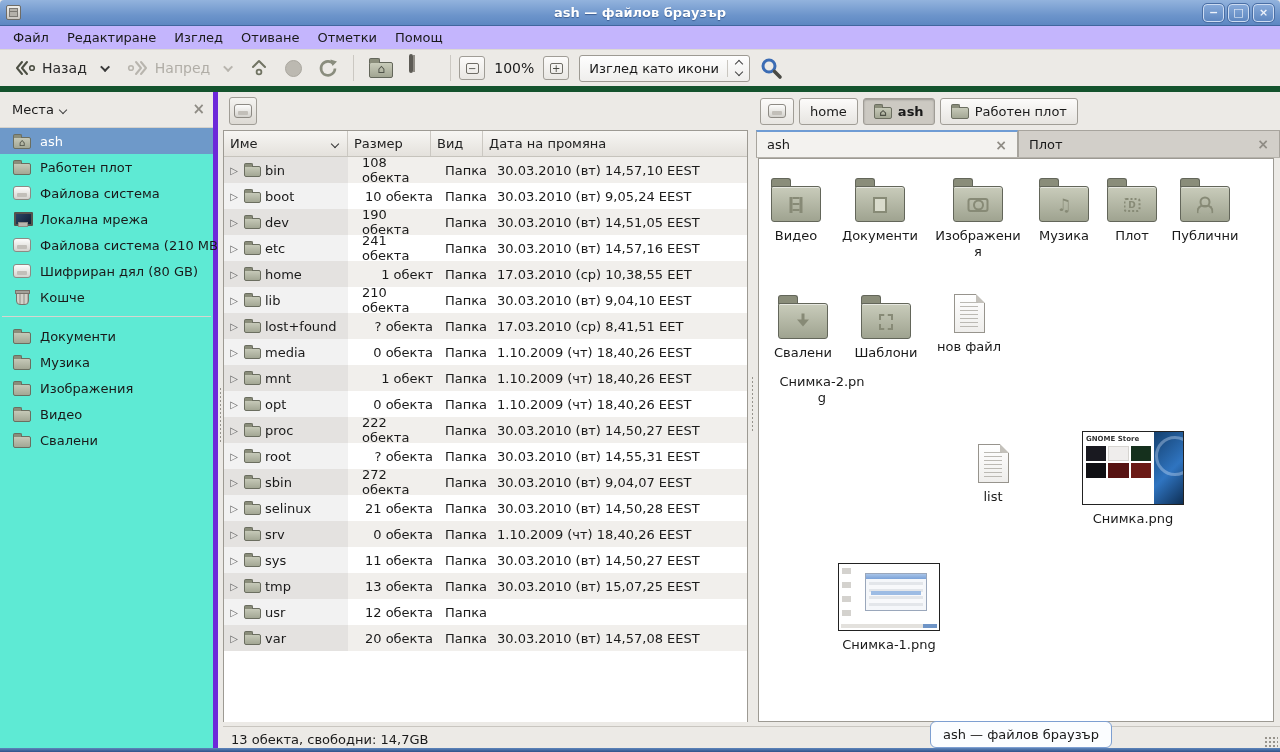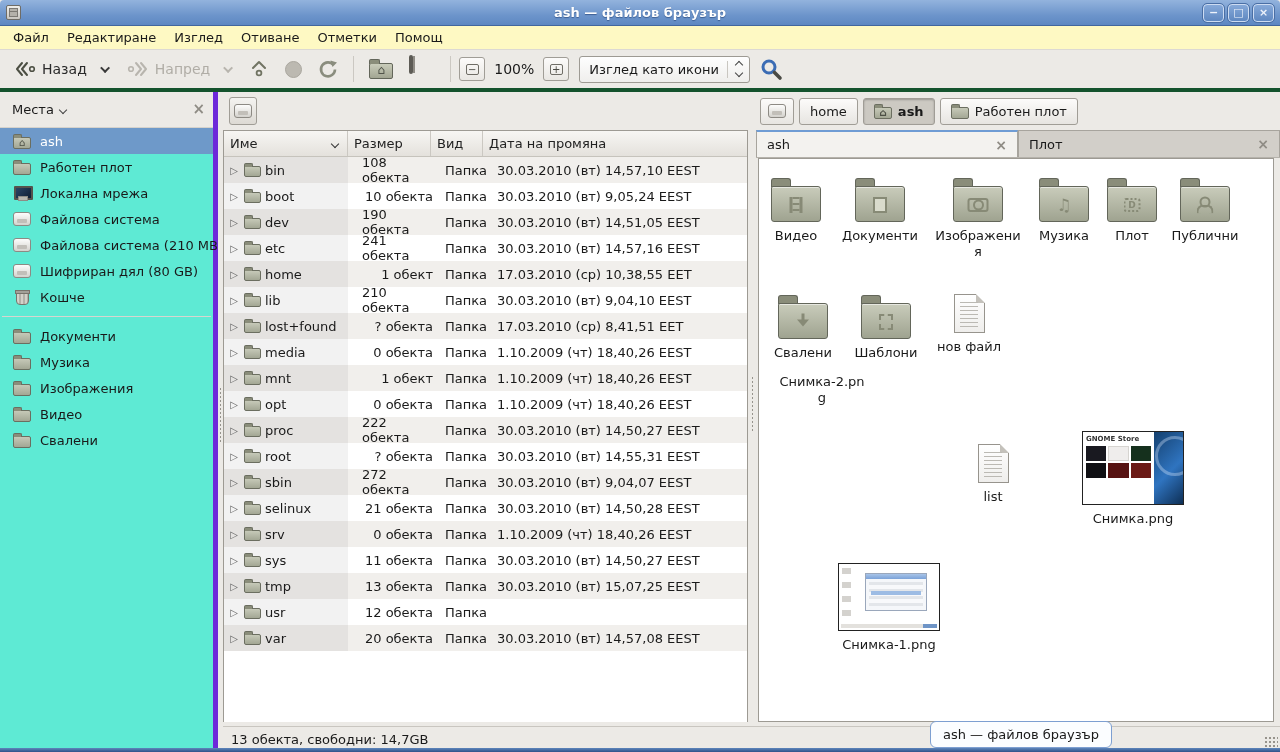--- a/index.html
+++ b/index.html
@@ -12,26 +12,26 @@
     display:flex; align-items:center; padding:0 6px; border-radius:4px 4px 0 0; }
   .win-ic { width:15px; height:15px; background:linear-gradient(#efeeea,#c8c5bf); border:1px solid #6f6c66; border-radius:2px; position:relative; }
   .win-ic::before, .win-ic::after { content:""; position:absolute; left:2px; right:2px; height:4px; background:#b4b1aa; border:1px solid #7c7973; }
   .win-ic::before { top:2px; } .win-ic::after { bottom:2px; }
   .title { position:absolute; left:0; right:0; text-align:center; color:#fff; font-weight:bold; text-shadow:0 1px 1px #3c5e92; }
   .winbtns { margin-left:auto; display:flex; gap:4px; z-index:2; }
   .wbtn { width:21px; height:18px; border:1px solid #cddcf2; outline:1px solid #4a6fa5; border-radius:4px;
     background:linear-gradient(#86a9d9,#5f88c1); color:#eef3fb; font-size:11px; line-height:16px; text-align:center; font-weight:bold; }
 
   
-  .menubar { position:absolute; left:0; top:26px; right:0; height:24px; background:#fef9c3; border-bottom:1px solid #dcd9d3;
+  .menubar { position:absolute; left:0; top:26px; right:0; height:24px; background:#c4b5fd; border-bottom:1px solid #dcd9d3;
     display:flex; align-items:center; padding:0 4px; }
   .menu-item { padding:3px 9px; }
 
   
-  .toolbar { position:absolute; left:0; top:50px; right:0; height:42px; background:#eceae6; border-bottom:4px solid #14532d;
+  .toolbar { position:absolute; left:0; top:50px; right:0; height:42px; background:#eceae6; border-bottom:6px solid #14532d;
     display:flex; align-items:center; padding:0 6px; gap:2px; }
   .tbtn { display:flex; align-items:center; gap:5px; padding:5px 7px; border-radius:3px; }
   .tlabel { font-size:14px; color:#2a2a2a; }
   .tlabel.dis { color:#b0ada6; }
   .chev { width:7px; height:7px; border-left:2px solid #3a3a3a; border-bottom:2px solid #3a3a3a; transform:rotate(-45deg) translateY(-2px); }
   .chev.dis { border-color:#b8b5ae; }
   .tsep { width:1px; height:26px; background:#cbc8c2; margin:0 6px; }
   .stopcirc { width:17px; height:17px; border-radius:50%; background:#bcb9b1; border:1px solid #aaa79f; }
   .homefold { position:relative; width:24px; height:16px; margin-top:4px; background:linear-gradient(#c9ccba,#a2a592); border:1px solid #63665a; border-radius:2px; }
   .homefold::before { content:""; position:absolute; top:-5px; left:-1px; width:9px; height:4px; background:#8a8d7a; border:1px solid #63665a; border-bottom:none; border-radius:2px 2px 0 0; }
@@ -283,29 +283,29 @@
             <span class="slabel">ash</span>
           </div>
           <div class="side-item">
             <span class="sicon">
               <span class="ic-folder"></span>
             </span>
             <span class="slabel">Работен плот</span>
           </div>
           <div class="side-item">
             <span class="sicon">
+              <span class="ic-drive"></span>
+            </span>
+            <span class="slabel">Файлова система</span>
+          </div>
+          <div class="side-item">
+            <span class="sicon">
               <span class="ic-net"></span>
             </span>
             <span class="slabel">Локална мрежа</span>
-          </div>
-          <div class="side-item">
-            <span class="sicon">
-              <span class="ic-drive"></span>
-            </span>
-            <span class="slabel">Файлова система</span>
           </div>
           <div class="side-item">
             <span class="sicon">
               <span class="ic-drive"></span>
             </span>
             <span class="slabel">Файлова система (210 MB)</span>
           </div>
           <div class="side-item">
             <span class="sicon">
               <span class="ic-drive"></span>

